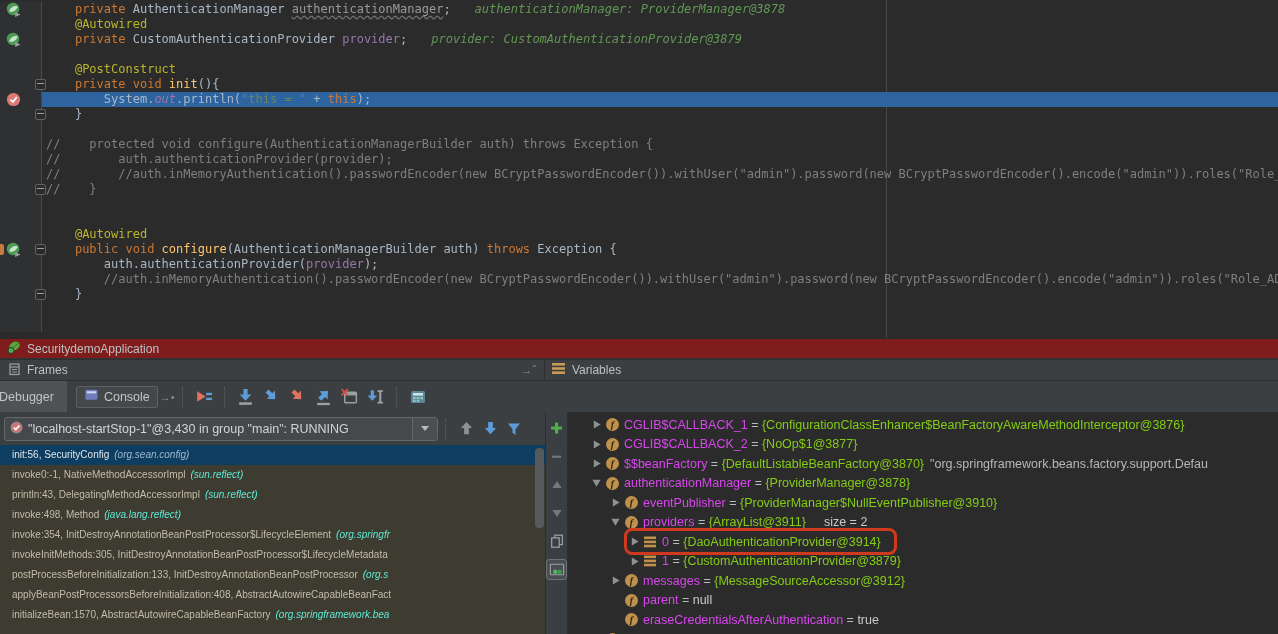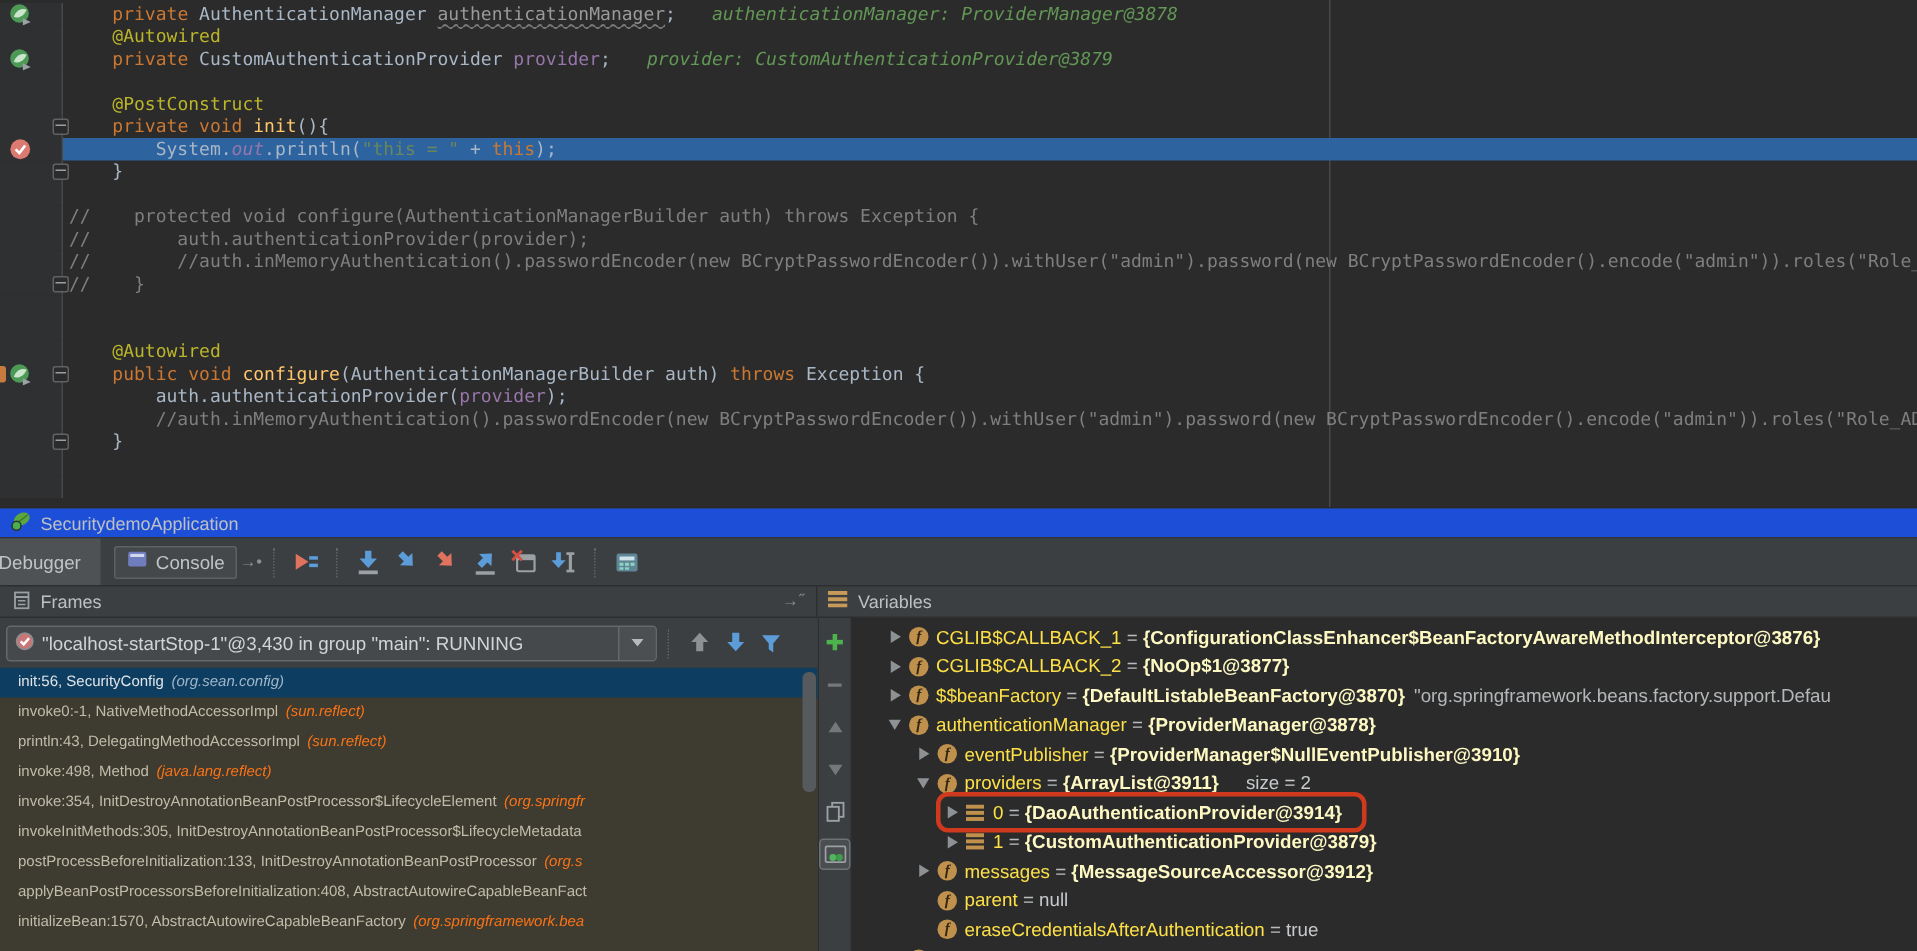--- a/index.html
+++ b/index.html
@@ -17,21 +17,21 @@
   .tok-si{color:#9876aa;font-style:italic}
   .tok-fu{color:#9a9a9a;text-decoration:underline wavy #777;text-underline-offset:2px;}
   .hint{color:#629755;font-style:italic;margin-left:24px;}
   .gicon{position:absolute;left:6px;top:0;}
   .sliver{position:absolute;left:0;top:2px;width:4px;height:11px;background:#c77b3f;border-radius:0 2px 2px 0;}
   .fold{position:absolute;right:-5px;top:2px;width:9px;height:9px;border:1px solid #5f6365;background:#2b2b2b;
     border-radius:2px;z-index:3;}
   .fold::after{content:"";position:absolute;left:1px;right:1px;top:3px;height:1px;background:#9aa0a3;}
   
   #debug{position:absolute;left:0;top:338px;width:1278px;height:296px;background:#3c3f41;border-top:1px solid #282828;box-sizing:border-box;}
-  #session-strip{height:19px;background:#1d4ed8;border-bottom:1px solid #313537;display:flex;align-items:center;gap:6px;padding-left:7px;
+  #session-strip{height:19px;background:#7f1d1d;border-bottom:1px solid #313537;display:flex;align-items:center;gap:6px;padding-left:7px;
     color:#bcc0c3;font-size:12px;}
   #tabs-row{height:31px;display:flex;align-items:center;background:#3c3f41;}
   .tab-debugger{margin-left:-14px;height:31px;display:flex;align-items:center;padding:0 13px;background:#4e5254;color:#c0c4c7;font-size:12.5px;}
   .tab-console{margin-left:9px;height:20px;display:flex;align-items:center;gap:5px;padding:0 7px;border:1px solid #5d6163;
     background:#44484a;border-radius:2px;color:#c0c4c7;font-size:12.5px;}
   .console-arrow{color:#8a8f92;font-size:11px;margin-left:2px;}
   .sepv{width:1px;height:20px;border-left:1px dotted #5e6265;margin:0 7px;}
   .ibtn{width:26px;height:24px;display:flex;align-items:center;justify-content:center;}
   #panel-headers{height:22px;display:flex;background:#3c3f41;border-top:1px solid #2c2f30;border-bottom:1px solid #2c2f30;box-sizing:border-box;}
   #frames-header{width:545px;display:flex;align-items:center;gap:6px;padding-left:8px;border-right:1px solid #2c2f30;box-sizing:border-box;
@@ -41,37 +41,37 @@
   #panels{display:flex;height:224px;}
   #frames-panel{width:545px;position:relative;background:#3c3f41;flex:none;}
   #thread-row{height:33px;display:flex;align-items:center;padding-left:4px;}
   #thread-combo{width:434px;height:24px;box-sizing:border-box;border:1px solid #646868;background:#45494b;border-radius:3px;
     display:flex;align-items:center;overflow:hidden;}
   #thread-text{flex:1;display:flex;align-items:center;gap:5px;padding-left:5px;color:#d0d4d7;font-size:12.5px;white-space:nowrap;overflow:hidden;}
   #thread-dd{width:24px;height:100%;flex:none;border-left:1px solid #646868;background:#4b4f51;display:flex;align-items:center;justify-content:center;}
   .dd-tri{width:0;height:0;border-left:4.5px solid transparent;border-right:4.5px solid transparent;border-top:5px solid #b6babd;}
   #frames-list{position:absolute;left:0;top:33px;right:0;bottom:0;background:#3e3b31;overflow:hidden;}
   .frame-row{height:20px;line-height:20px;padding-left:12px;font-size:10px;color:#c2bda9;white-space:nowrap;overflow:hidden;}
-  .frame-row .pkg{font-style:italic;color:#f97316;margin-left:5px;}
+  .frame-row .pkg{font-style:italic;color:#5eead4;margin-left:5px;}
   .frame-row.sel{background:#0d3d61;color:#e0e4e7;}
   .frame-row.sel .pkg{color:#9fb6c9;}
   #frames-scroll{position:absolute;right:1px;top:3px;width:9px;height:80px;background:#565a5d;border-radius:4px;}
   #mid-strip{width:23px;flex:none;background:#3c3f41;border-left:1px solid #2c2f30;border-right:1px solid #2c2f30;box-sizing:border-box;
     display:flex;flex-direction:column;align-items:center;padding-top:7px;}
   .mid-btn{margin-bottom:9px;display:flex;align-items:center;justify-content:center;width:19px;height:19px;}
   .mid-btn.on{background:#4a4e50;border:1px solid #6e7274;border-radius:3px;}
   #variables-panel{flex:1;background:#2b2b2b;position:relative;overflow:hidden;padding-top:3px;}
   .var-row{height:19.5px;display:flex;align-items:center;font-size:12.5px;white-space:nowrap;}
   .var-arrow{width:13px;flex:none;display:flex;justify-content:center;}
   .var-icon{margin:0 5px 0 3px;display:flex;}
   .ficon{width:13px;height:13px;border-radius:50%;background:#c0914d;color:#332711;font:italic bold 10px "Liberation Serif",serif;
     display:flex;align-items:center;justify-content:center;}
-  .vname{color:#fde047;}
+  .vname{color:#d946ef;}
   .veq{color:#b8bcbe;white-space:pre;}
-  .vval{color:#fef9c3;font-weight:bold;}
+  .vval{color:#84cc16;}
   .vstr{color:#b4b8ba;margin-left:6px;}
   .vsize{color:#c6cacc;margin-left:18px;}
   .vplain{color:#c6cacc;}
   .redbox{display:inline-flex;align-items:center;border:3px solid #cf3a1e;border-radius:8px;padding:0 13px 0 1px;
     margin-left:-4px;height:21px;position:relative;z-index:2;background:transparent;}
 </style>
 </head>
 <body>
 
 <div id="editor">
@@ -204,104 +204,20 @@
 <div id="debug">
   <div id="session-strip">
     <span>
       <svg width="14" height="14" viewBox="0 0 14 14">
         <ellipse cx="7.5" cy="6" rx="5.5" ry="4" transform="rotate(-28 7.5 6)" fill="#5aa63f"></ellipse>
         <path d="M3.5 9 C6 7.5 9 5.5 11.5 3.2" stroke="#3b7a2a" stroke-width="1" fill="none"></path>
         <circle cx="4" cy="10.5" r="3" fill="#49b04e" stroke="#2f3335" stroke-width="1"></circle>
       </svg>
     </span>
     <span>SecuritydemoApplication</span>
-  </div>
-
-  <div id="tabs-row">
-    <div class="tab-debugger">
-      <span>Debugger</span>
-    </div>
-    <div class="tab-console">
-      <span>
-        <svg width="15" height="14" viewBox="0 0 16 15">
-          <rect x="1.5" y="2" width="13" height="10.5" rx="1.5" fill="#6f7dbf"></rect>
-          <rect x="3" y="3.5" width="10" height="2.2" fill="#d3d8f0"></rect>
-        </svg>
-      </span>
-      <span>Console</span>
-    </div>
-    <span class="console-arrow">→•</span>
-    <div id="debug-toolbar" style="display:flex;align-items:center;">
-        <span class="sepv"></span>
-        <span class="ibtn">
-          <svg width="19" height="19" viewBox="0 0 18 18">
-            <polygon points="3,4 11,9 3,14" fill="#e0735f"></polygon>
-            <rect x="11.5" y="5.5" width="5.5" height="2.2" fill="#5c9cd8"></rect>
-            <rect x="11.5" y="10.2" width="5.5" height="2.2" fill="#5c9cd8"></rect>
-          </svg>
-        </span>
-        <span class="sepv"></span>
-        <span class="ibtn">
-          <svg width="19" height="19" viewBox="0 0 18 18">
-            <g transform="rotate(0 9 8)">
-              <polygon points="9,13 3.5,7 7,7 7,2 11,2 11,7 14.5,7" fill="#5c9cd8"></polygon>
-            </g>
-            <rect x="3" y="14.5" width="12" height="2.4" fill="#9aa0a3"></rect>
-          </svg>
-        </span>
-        <span class="ibtn">
-          <svg width="19" height="19" viewBox="0 0 18 18">
-            <g transform="rotate(-45 9 8)">
-              <polygon points="9,13 3.5,7 7,7 7,2 11,2 11,7 14.5,7" fill="#5c9cd8"></polygon>
-            </g>
-          </svg>
-        </span>
-        <span class="ibtn">
-          <svg width="19" height="19" viewBox="0 0 18 18">
-            <g transform="rotate(-45 9 8)">
-              <polygon points="9,13 3.5,7 7,7 7,2 11,2 11,7 14.5,7" fill="#e0735f"></polygon>
-            </g>
-          </svg>
-        </span>
-        <span class="ibtn">
-          <svg width="19" height="19" viewBox="0 0 18 18">
-            <g transform="rotate(45 9 8)">
-              <polygon points="9,2 14.5,8 11,8 11,13 7,13 7,8 3.5,8" fill="#5c9cd8"></polygon>
-            </g>
-            <rect x="3" y="15" width="12" height="2.2" fill="#9aa0a3"></rect>
-          </svg>
-        </span>
-        <span class="ibtn">
-          <svg width="19" height="19" viewBox="0 0 18 18">
-            <rect x="4.5" y="5" width="11" height="10" rx="1" fill="none" stroke="#9aa0a3" stroke-width="1.4"></rect>
-            <rect x="4.5" y="5" width="11" height="3" fill="#9aa0a3"></rect>
-            <path d="M1.5 2 L7.5 8 M7.5 2 L1.5 8" stroke="#d64f43" stroke-width="1.8"></path>
-          </svg>
-        </span>
-        <span class="ibtn">
-          <svg width="19" height="19" viewBox="0 0 18 18">
-            <polygon points="6,13 1.5,8 4.5,8 4.5,3 7.5,3 7.5,8 10.5,8" fill="#5c9cd8"></polygon>
-            <rect x="12.5" y="4" width="2" height="10.5" fill="#9aa0a3"></rect>
-            <rect x="11" y="3" width="5" height="1.7" fill="#9aa0a3"></rect>
-            <rect x="11" y="14" width="5" height="1.7" fill="#9aa0a3"></rect>
-          </svg>
-        </span>
-        <span class="sepv"></span>
-        <span class="ibtn">
-          <svg width="18" height="18" viewBox="0 0 18 18">
-            <rect x="2" y="3" width="14" height="12" rx="1.5" fill="#5f8696"></rect>
-            <rect x="4" y="5" width="10" height="2.6" fill="#cfe3ea"></rect>
-            <rect x="4" y="9.2" width="2.6" height="2" fill="#8fd6c2"></rect>
-            <rect x="7.7" y="9.2" width="2.6" height="2" fill="#8fd6c2"></rect>
-            <rect x="11.4" y="9.2" width="2.6" height="2" fill="#8fd6c2"></rect>
-            <rect x="4" y="12.2" width="2.6" height="1.6" fill="#8fd6c2"></rect>
-            <rect x="7.7" y="12.2" width="2.6" height="1.6" fill="#8fd6c2"></rect>
-          </svg>
-        </span>
-      </div>
   </div>
 
   <div id="panel-headers">
     <div id="frames-header">
       <span>
         <svg width="13" height="14" viewBox="0 0 13 14">
           <rect x="2" y="2" width="9" height="10.5" fill="none" stroke="#9aa0a3" stroke-width="1.2"></rect>
           <line x1="2" y1="5" x2="11" y2="5" stroke="#9aa0a3" stroke-width="1.2"></line>
           <line x1="4" y1="7.5" x2="9" y2="7.5" stroke="#9aa0a3"></line>
           <line x1="4" y1="10" x2="9" y2="10" stroke="#9aa0a3"></line>
@@ -315,20 +231,104 @@
         <svg width="13" height="11" viewBox="0 0 13 11">
           <rect y="0" width="13" height="2.6" fill="#c89a5a"></rect>
           <rect y="4.2" width="13" height="2.6" fill="#c89a5a"></rect>
           <rect y="8.4" width="13" height="2.6" fill="#c89a5a"></rect>
         </svg>
       </span>
       <span>Variables</span>
     </div>
   </div>
 
+  <div id="tabs-row">
+    <div class="tab-debugger">
+      <span>Debugger</span>
+    </div>
+    <div class="tab-console">
+      <span>
+        <svg width="15" height="14" viewBox="0 0 16 15">
+          <rect x="1.5" y="2" width="13" height="10.5" rx="1.5" fill="#6f7dbf"></rect>
+          <rect x="3" y="3.5" width="10" height="2.2" fill="#d3d8f0"></rect>
+        </svg>
+      </span>
+      <span>Console</span>
+    </div>
+    <span class="console-arrow">→•</span>
+    <div id="debug-toolbar" style="display:flex;align-items:center;">
+        <span class="sepv"></span>
+        <span class="ibtn">
+          <svg width="19" height="19" viewBox="0 0 18 18">
+            <polygon points="3,4 11,9 3,14" fill="#e0735f"></polygon>
+            <rect x="11.5" y="5.5" width="5.5" height="2.2" fill="#5c9cd8"></rect>
+            <rect x="11.5" y="10.2" width="5.5" height="2.2" fill="#5c9cd8"></rect>
+          </svg>
+        </span>
+        <span class="sepv"></span>
+        <span class="ibtn">
+          <svg width="19" height="19" viewBox="0 0 18 18">
+            <g transform="rotate(0 9 8)">
+              <polygon points="9,13 3.5,7 7,7 7,2 11,2 11,7 14.5,7" fill="#5c9cd8"></polygon>
+            </g>
+            <rect x="3" y="14.5" width="12" height="2.4" fill="#9aa0a3"></rect>
+          </svg>
+        </span>
+        <span class="ibtn">
+          <svg width="19" height="19" viewBox="0 0 18 18">
+            <g transform="rotate(-45 9 8)">
+              <polygon points="9,13 3.5,7 7,7 7,2 11,2 11,7 14.5,7" fill="#5c9cd8"></polygon>
+            </g>
+          </svg>
+        </span>
+        <span class="ibtn">
+          <svg width="19" height="19" viewBox="0 0 18 18">
+            <g transform="rotate(-45 9 8)">
+              <polygon points="9,13 3.5,7 7,7 7,2 11,2 11,7 14.5,7" fill="#e0735f"></polygon>
+            </g>
+          </svg>
+        </span>
+        <span class="ibtn">
+          <svg width="19" height="19" viewBox="0 0 18 18">
+            <g transform="rotate(45 9 8)">
+              <polygon points="9,2 14.5,8 11,8 11,13 7,13 7,8 3.5,8" fill="#5c9cd8"></polygon>
+            </g>
+            <rect x="3" y="15" width="12" height="2.2" fill="#9aa0a3"></rect>
+          </svg>
+        </span>
+        <span class="ibtn">
+          <svg width="19" height="19" viewBox="0 0 18 18">
+            <rect x="4.5" y="5" width="11" height="10" rx="1" fill="none" stroke="#9aa0a3" stroke-width="1.4"></rect>
+            <rect x="4.5" y="5" width="11" height="3" fill="#9aa0a3"></rect>
+            <path d="M1.5 2 L7.5 8 M7.5 2 L1.5 8" stroke="#d64f43" stroke-width="1.8"></path>
+          </svg>
+        </span>
+        <span class="ibtn">
+          <svg width="19" height="19" viewBox="0 0 18 18">
+            <polygon points="6,13 1.5,8 4.5,8 4.5,3 7.5,3 7.5,8 10.5,8" fill="#5c9cd8"></polygon>
+            <rect x="12.5" y="4" width="2" height="10.5" fill="#9aa0a3"></rect>
+            <rect x="11" y="3" width="5" height="1.7" fill="#9aa0a3"></rect>
+            <rect x="11" y="14" width="5" height="1.7" fill="#9aa0a3"></rect>
+          </svg>
+        </span>
+        <span class="sepv"></span>
+        <span class="ibtn">
+          <svg width="18" height="18" viewBox="0 0 18 18">
+            <rect x="2" y="3" width="14" height="12" rx="1.5" fill="#5f8696"></rect>
+            <rect x="4" y="5" width="10" height="2.6" fill="#cfe3ea"></rect>
+            <rect x="4" y="9.2" width="2.6" height="2" fill="#8fd6c2"></rect>
+            <rect x="7.7" y="9.2" width="2.6" height="2" fill="#8fd6c2"></rect>
+            <rect x="11.4" y="9.2" width="2.6" height="2" fill="#8fd6c2"></rect>
+            <rect x="4" y="12.2" width="2.6" height="1.6" fill="#8fd6c2"></rect>
+            <rect x="7.7" y="12.2" width="2.6" height="1.6" fill="#8fd6c2"></rect>
+          </svg>
+        </span>
+      </div>
+  </div>
+
   <div id="panels">
     <div id="frames-panel">
       <div id="thread-row">
         <div id="thread-combo">
           <span id="thread-text">
             <span>
               <svg width="13" height="13" viewBox="0 0 13 13">
                 <circle cx="6.5" cy="6.5" r="5.5" fill="#c97676" stroke="#8a8f92" stroke-width="1"></circle>
                 <path d="M3.8 6.6 L5.8 8.6 L9.4 4.4" stroke="#fff" stroke-width="1.6" fill="none"></path>
               </svg>

